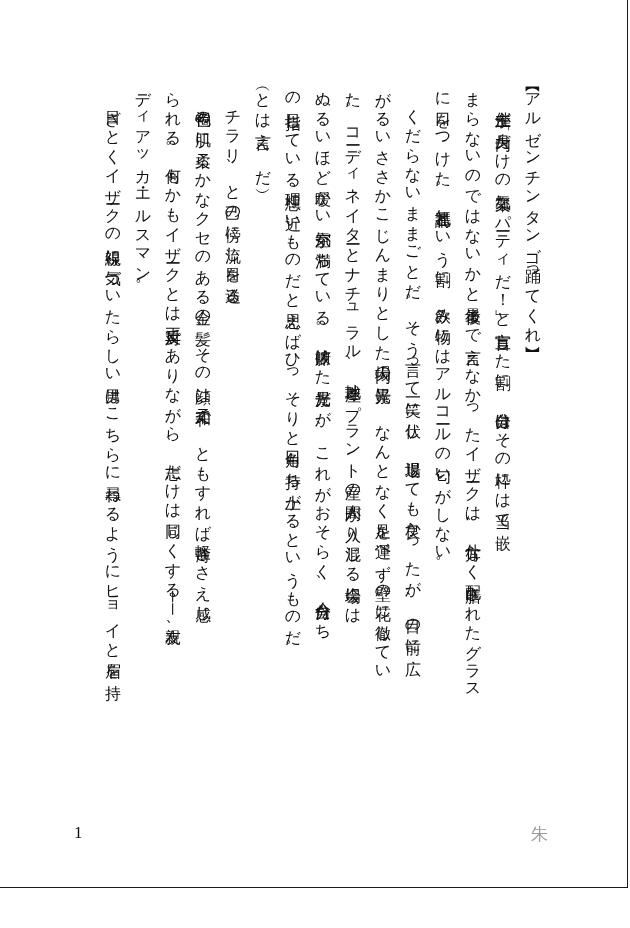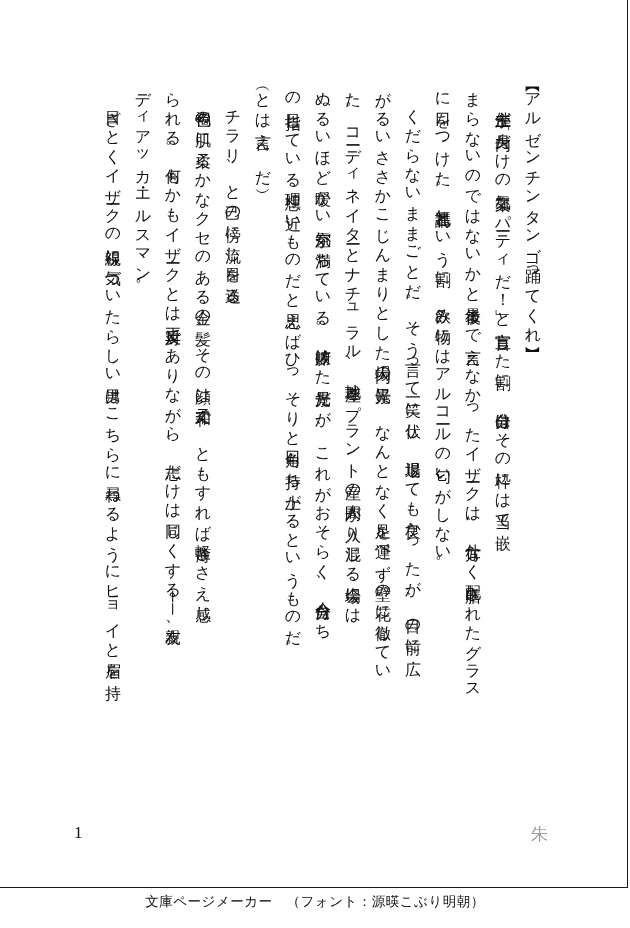--- a/index.html
+++ b/index.html
@@ -89,14 +89,13 @@
       <p>　褐色の肌に柔らかなクセのある金の髪、その顔は柔和で、ともすれば軽薄ささえ感じ</p>
       <p>られる。何もかもイザークとは正反対でありながら、志だけは同じくする──親友、</p>
       <p>ディアッカ・エルスマン。</p>
       <p>　目ざとくイザークの視線に気づいたらしい男はこちらに尋ねるようにヒョイと眉を持</p>
     </div>
 
     <div class="page-number">1</div>
     <div class="author-mark">朱</div>
   </div>
 
-  <div class="caption">文庫ページメーカー　（フォント：源暎こぶり明朝）</div>
 </div>
 
 </body></html>

